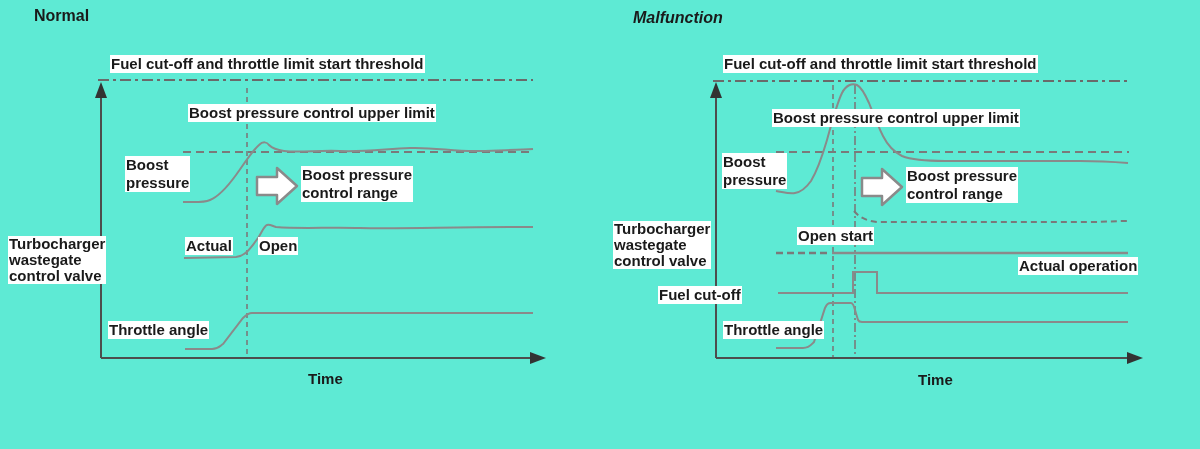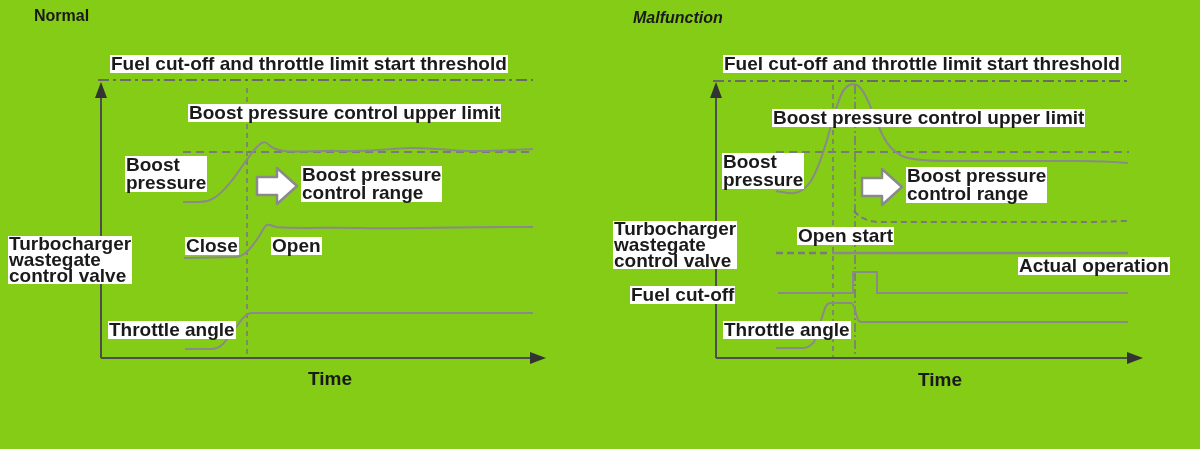--- a/index.html
+++ b/index.html
@@ -1,27 +1,27 @@
 <!DOCTYPE html>
 <html><head>
 <meta charset="utf-8">
 <style>
   html,body{margin:0;padding:0;background:#ffffff;}
   #stage{
     position:relative;
     width:1200px;height:449px;
-    background:#84cc16;
+    background:#5eead4;
     font-family:"Liberation Sans", sans-serif;
     overflow:hidden;
   }
   #linework{position:absolute;left:0;top:0;}
   .lbl{
     position:absolute;
     font-weight:bold;
-    font-size:19px;
+    font-size:15px;
     line-height:18px;
     color:#1a1a1a;
     white-space:nowrap;
     background:#ffffff;
     padding:0 1px;
   }
   .lbl.tight{line-height:16px;}
   .title{font-size:16px;}
 </style>
 </head>
@@ -113,22 +113,22 @@
     <span>Boost pressure</span><br>
     <span>control range</span>
   </div>
 
   <div class="lbl tight" style="left:8px;top:236px;">
     <span>Turbocharger</span><br>
     <span>wastegate</span><br>
     <span>control valve</span>
   </div>
 
-  <div class="lbl" style="left:185px;top:237px;">Close</div>
-  <div class="lbl" style="left:271px;top:237px;">Open</div>
+  <div class="lbl" style="left:185px;top:237px;">Actual</div>
+  <div class="lbl" style="left:258px;top:237px;">Open</div>
 
   <div class="lbl" style="left:108px;top:321px;">Throttle angle</div>
 
   <div class="lbl" style="left:307px;top:370px;background:transparent;">Time</div>
 
   <div class="lbl title" style="left:632px;top:9px;background:transparent;font-style:italic;">Malfunction</div>
 
   <div class="lbl" style="left:723px;top:55px;">Fuel cut-off and throttle limit start threshold</div>
 
   <div class="lbl" style="left:772px;top:109px;">Boost pressure control upper limit</div>
@@ -146,19 +146,19 @@
   <div class="lbl tight" style="left:613px;top:221px;">
     <span>Turbocharger</span><br>
     <span>wastegate</span><br>
     <span>control valve</span>
   </div>
 
   <div class="lbl" style="left:797px;top:227px;">Open start</div>
 
   <div class="lbl" style="left:1018px;top:257px;">Actual operation</div>
 
-  <div class="lbl" style="left:630px;top:286px;">Fuel cut-off</div>
+  <div class="lbl" style="left:658px;top:286px;">Fuel cut-off</div>
 
   <div class="lbl" style="left:723px;top:321px;">Throttle angle</div>
 
   <div class="lbl" style="left:917px;top:371px;background:transparent;">Time</div>
 
 </div>
 
 </body></html>

